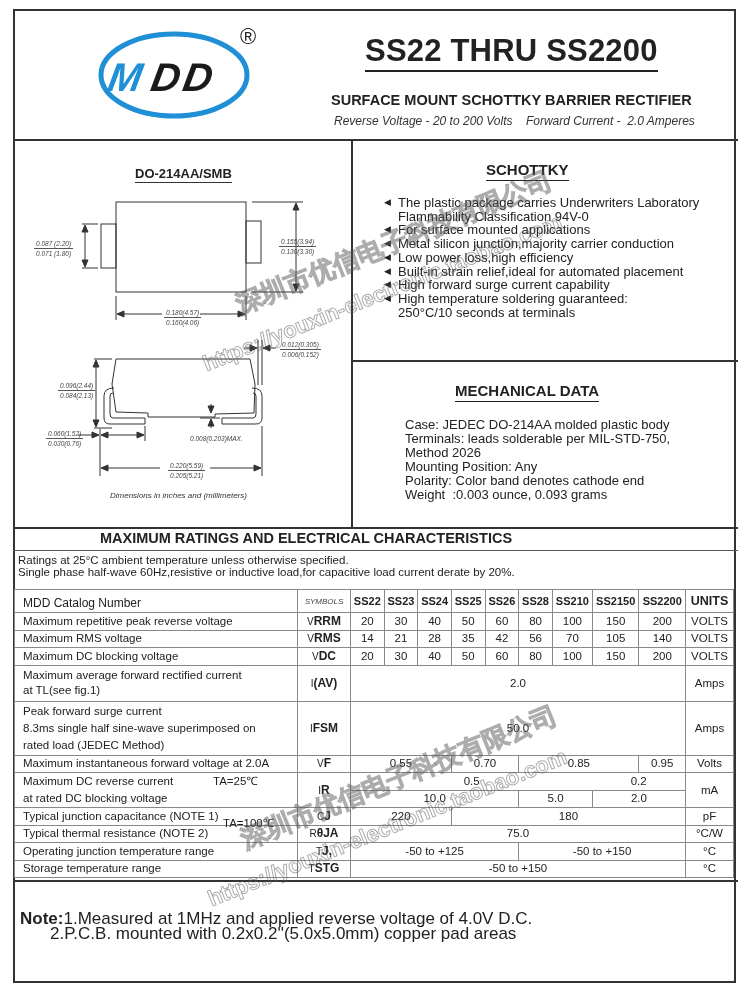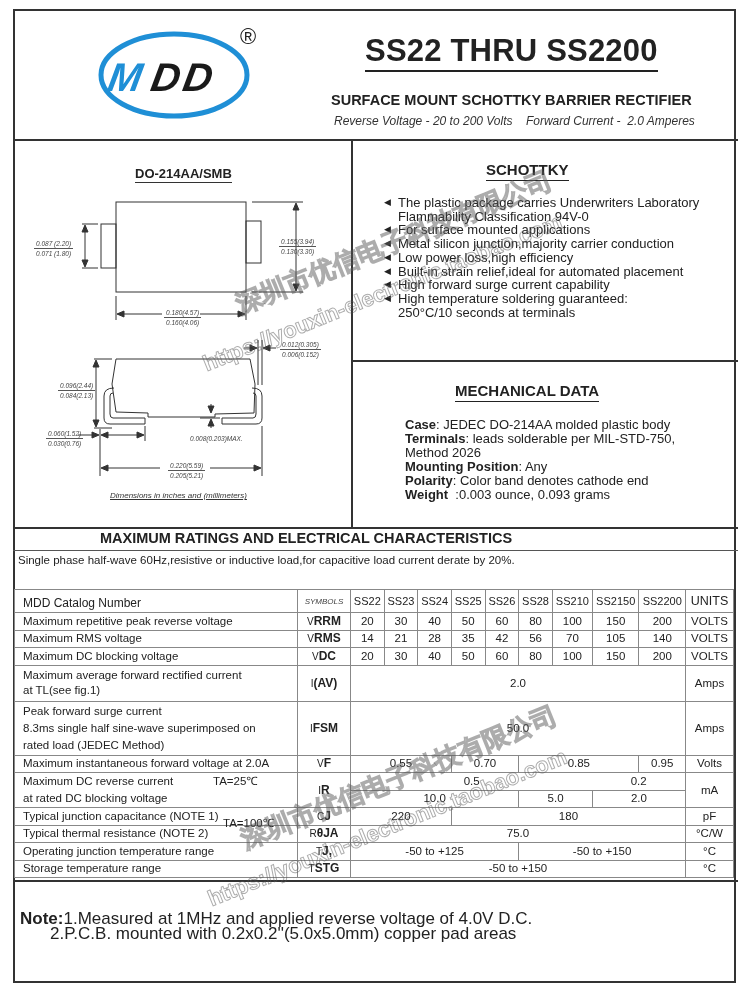--- a/index.html
+++ b/index.html
@@ -12,40 +12,40 @@
   .logo { position: absolute; left: 98px; top: 30px; width: 152px; height: 90px; }
   .reg { position: absolute; left: 240px; top: 24px; font-size: 22px; color: #222; }
   .title { position: absolute; left: 365px; top: 34px; font-size: 31px; font-weight: bold; color: #222; border-bottom: 2px solid #222; line-height: 34px; padding-bottom: 2px; letter-spacing: 0.2px; }
   .subtitle { position: absolute; left: 331px; top: 92px; font-size: 14.5px; font-weight: bold; color: #222; }
   .ratings-line { position: absolute; left: 334px; top: 114px; font-size: 12px; font-style: italic; color: #333; white-space: pre; }
 
   
   .pkg-title { position: absolute; left: 135px; top: 166px; font-size: 13px; font-weight: bold; border-bottom: 1px solid #333; padding-bottom: 1px; }
   .dim { position: absolute; font-size: 6.5px; font-style: italic; color: #444; line-height: 9px; text-align: center; }
   .dim .top { border-bottom: 1px solid #555; display: block; padding: 0 2px; }
-  .dim-caption { position: absolute; left: 110px; top: 491px; font-size: 8px; font-style: italic; color: #333; text-decoration: underline; }
+  .dim-caption { position: absolute; left: 110px; top: 491px; font-size: 8px; font-style: italic; color: #333; }
   svg.drawing { position: absolute; left: 0; top: 0; }
 
   
   .sec-title { position: absolute; font-size: 15px; font-weight: bold; border-bottom: 1.5px solid #222; padding-bottom: 2px; }
   .features { position: absolute; left: 384px; top: 196px; width: 350px; font-size: 13px; line-height: 13.7px; color: #222; list-style: none; }
   .features li { position: relative; padding-left: 14px; }
   .features li .bul { position: absolute; left: 0; top: 0; font-size: 9px; }
   .mech { position: absolute; left: 405px; top: 418px; font-size: 13px; line-height: 14px; color: #222; }
-  .mech b { font-weight: bold; }
+  .mech b { font-weight: normal; }
 
   
   .rt-title { position: absolute; left: 15px; top: 530px; width: 582px; text-align: center; font-size: 14.5px; font-weight: bold; }
   .rt-note { position: absolute; left: 18px; top: 555px; font-size: 11.5px; line-height: 11.5px; color: #222; }
   table.spec { position: absolute; left: 14px; top: 589px; width: 720px; border-collapse: collapse; font-size: 11.5px; color: #222; }
   table.spec td { border: 1px solid #888; height: 17.5px; text-align: center; padding: 0 2px; line-height: 15px; }
   table.spec td.lbl { text-align: left; padding-left: 8px; width: 283px; }
   table.spec td.sym { width: 53px; font-size: 10px; }
   table.spec td.sym sub, table.spec td.sym .sub { font-size: 12px; font-weight: bold; vertical-align: baseline; }
-  table.spec tr.head td { height: 23px; font-weight: normal; font-size: 11px; }
+  table.spec tr.head td { height: 23px; font-weight: bold; font-size: 11px; }
   table.spec tr.head td.lbl { font-weight: normal; font-size: 12px; padding-top: 4px; }
   table.spec tr.head td.sym { font-style: italic; font-weight: normal; font-size: 8px; color: #444; }
   table.spec tr.head td.units { font-size: 12.5px; }
   table.spec td.units { width: 48px; }
   .rel { position: relative; }
   .notes { position: absolute; left: 20px; top: 911px; font-size: 17px; line-height: 15px; color: #222; }
   .notes b { font-weight: bold; }
   .notes .l2 { padding-left: 30px; }
 
   
@@ -158,20 +158,21 @@
   <div><b>Case</b><span>: </span><span>JEDEC DO-214AA molded plastic body</span></div>
   <div style="white-space:pre-line"><b>Terminals</b><span>: </span><span>leads solderable per MIL-STD-750,
 Method 2026</span></div>
   <div><b>Mounting Position</b><span>: </span><span>Any</span></div>
   <div><b>Polarity</b><span>: </span><span>Color band denotes cathode end</span></div>
   <div style="white-space:pre"><b>Weight</b><span>  :</span><span>0.003 ounce, 0.093 grams</span></div>
 </div>
 
 <div class="rt-title">MAXIMUM RATINGS AND ELECTRICAL CHARACTERISTICS</div>
 <div class="rt-note">
+  <div>Ratings at 25°C ambient temperature unless otherwise specified.</div>
   <div>Single phase half-wave 60Hz,resistive or inductive load,for capacitive load current derate by 20%.</div>
 </div>
 
 <table class="spec">
   <tbody>
       <tr class="head">
     <td class="lbl">MDD Catalog  Number</td>
     <td class="sym">SYMBOLS</td>
     <td>SS22</td>
     <td>SS23</td>

